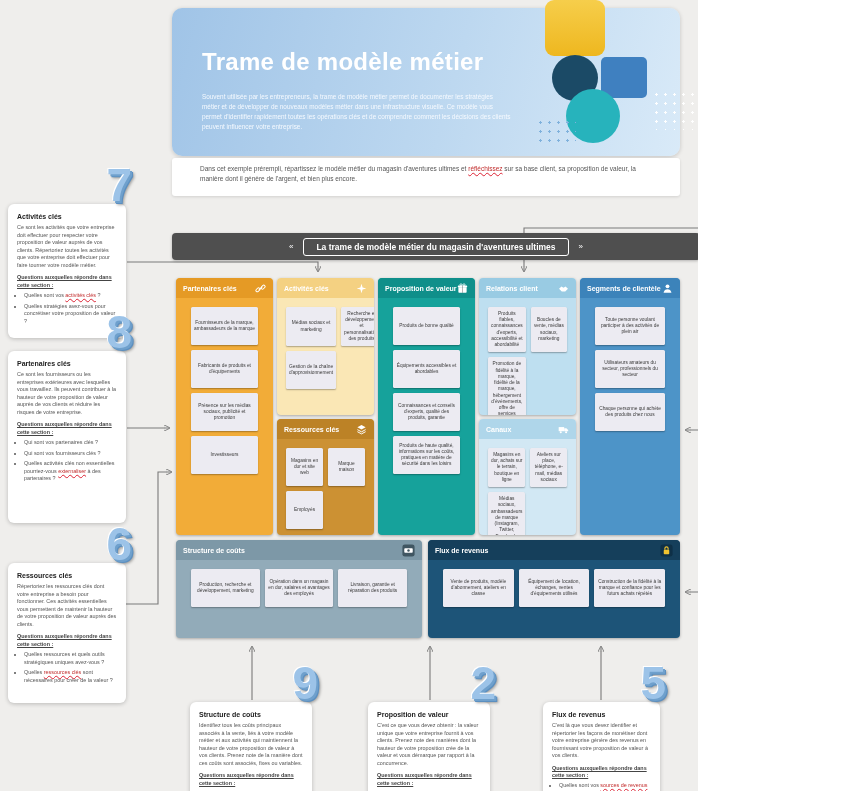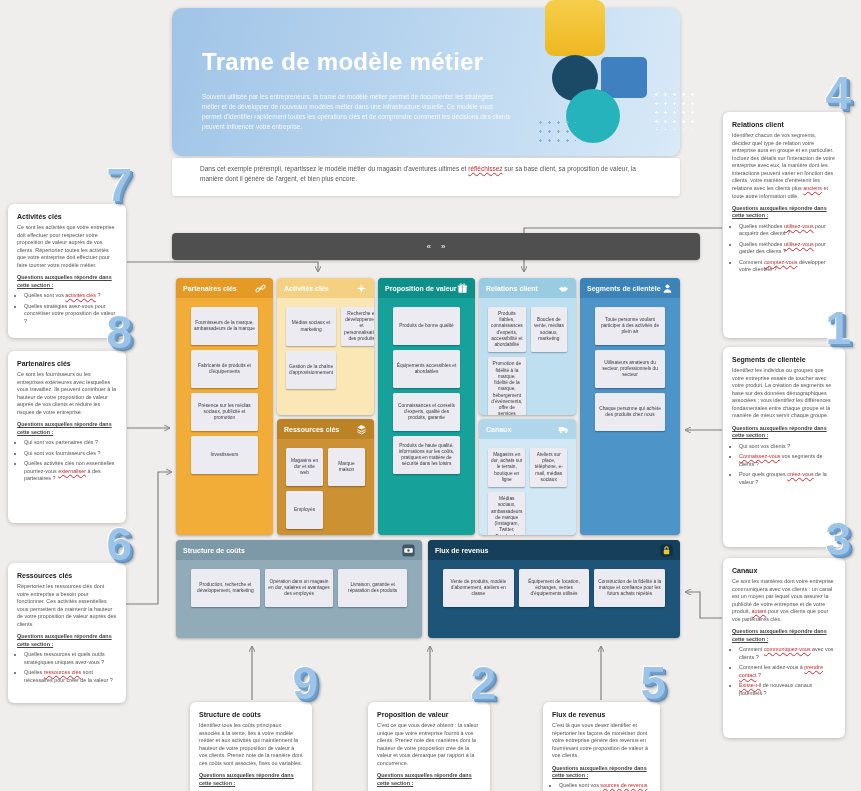--- a/index.html
+++ b/index.html
@@ -1,17 +1,17 @@
 <!DOCTYPE html>
 <html><head>
 <meta charset="utf-8">
 <style>
   html,body{margin:0;padding:0;}
   body{font-family:"Liberation Sans","DejaVu Sans",sans-serif;}
-  .page{position:relative;width:861px;height:791px;background:#efeeec;overflow:hidden;}
+  .page{position:relative;width:698px;height:791px;background:#efeeec;overflow:hidden;}
 
   
   .header-card{position:absolute;left:172px;top:8px;width:508px;height:148px;border-radius:10px;
     background:linear-gradient(105deg,#a0c4e7 0%,#bdd8f0 55%,#d9eaf8 100%);
     box-shadow:0 1px 4px rgba(0,0,0,.18);}
   .header-title{position:absolute;left:30px;top:40px;margin:0;font-size:24px;font-weight:bold;color:#ffffff;letter-spacing:.3px;}
   .header-desc{position:absolute;left:30px;top:84px;width:310px;margin:0;font-size:6.4px;line-height:1.55;color:#f6faff;}
   .shape{position:absolute;}
   .yellow-square{left:545px;top:0;width:60px;height:56px;border-radius:9px;background:linear-gradient(180deg,#f6ce4b,#eeb71f);}
   .navy-circle{left:552px;top:55px;width:46px;height:46px;border-radius:50%;background:#1b4a66;}
@@ -111,20 +111,21 @@
   <div class="shape teal-circle"></div>
   <div class="shape dots-white"></div>
   <div class="shape dots-blue"></div>
 
   <div class="intro-strip">
     <span id="intro-text"><span>Dans cet exemple prérempli, répartissez le modèle métier du magasin d'aventures ultimes et </span><span class="sq">réfléchissez</span><span> sur sa base client, sa proposition de valeur, la manière dont il génère de l'argent, et bien plus encore.</span></span>
   </div>
 
   <div class="banner">
     <span class="banner-chevron">«</span>
+    <span class="banner-box">La trame de modèle métier du magasin d'aventures ultimes</span>
     <span class="banner-chevron">»</span>
   </div>
 
   <section class="panel pos-partenaires" style="background: rgb(242, 172, 56);">
     <header class="panel-header" style="background: rgb(229, 154, 37);">
       <span class="panel-title">Partenaires clés</span>
       <span class="panel-icon">
         <svg width="11" height="11" viewBox="0 0 16 16">
             <path d="M5.5 10.5 L10.5 5.5" stroke="#fff" stroke-width="1.5" fill="none"></path>
             <rect x="1" y="8" width="6.5" height="4" rx="2" transform="rotate(-45 4.2 10)" fill="none" stroke="#fff" stroke-width="1.4"></rect>

